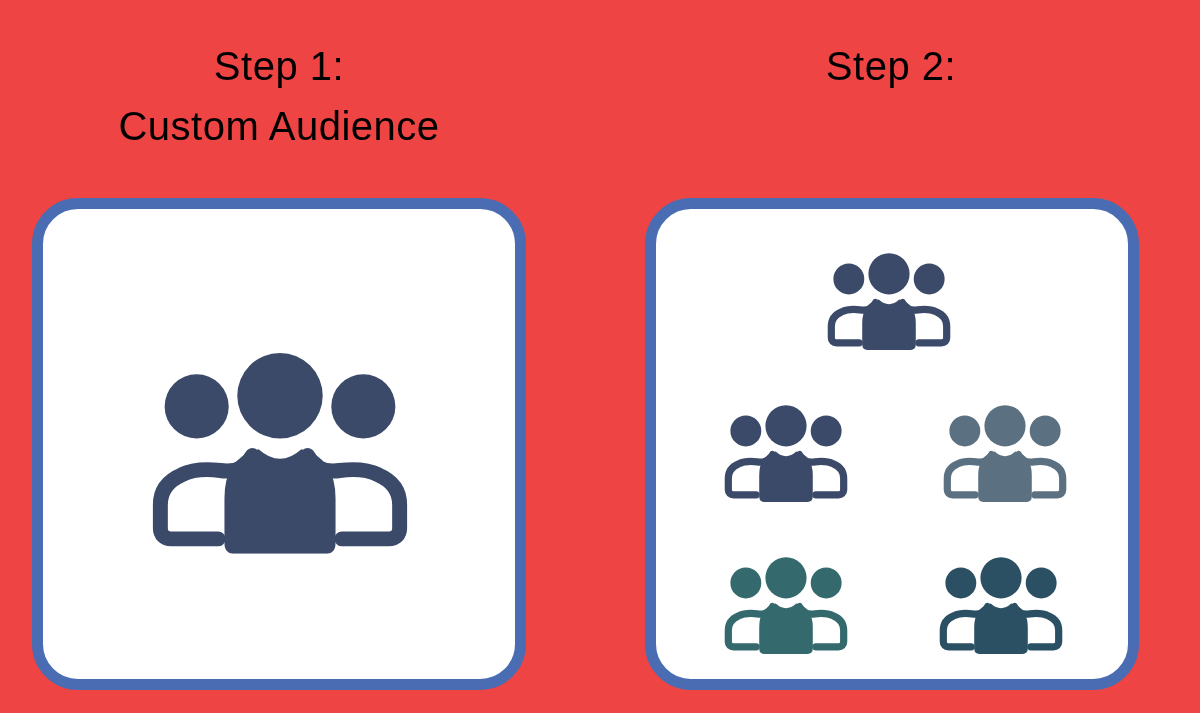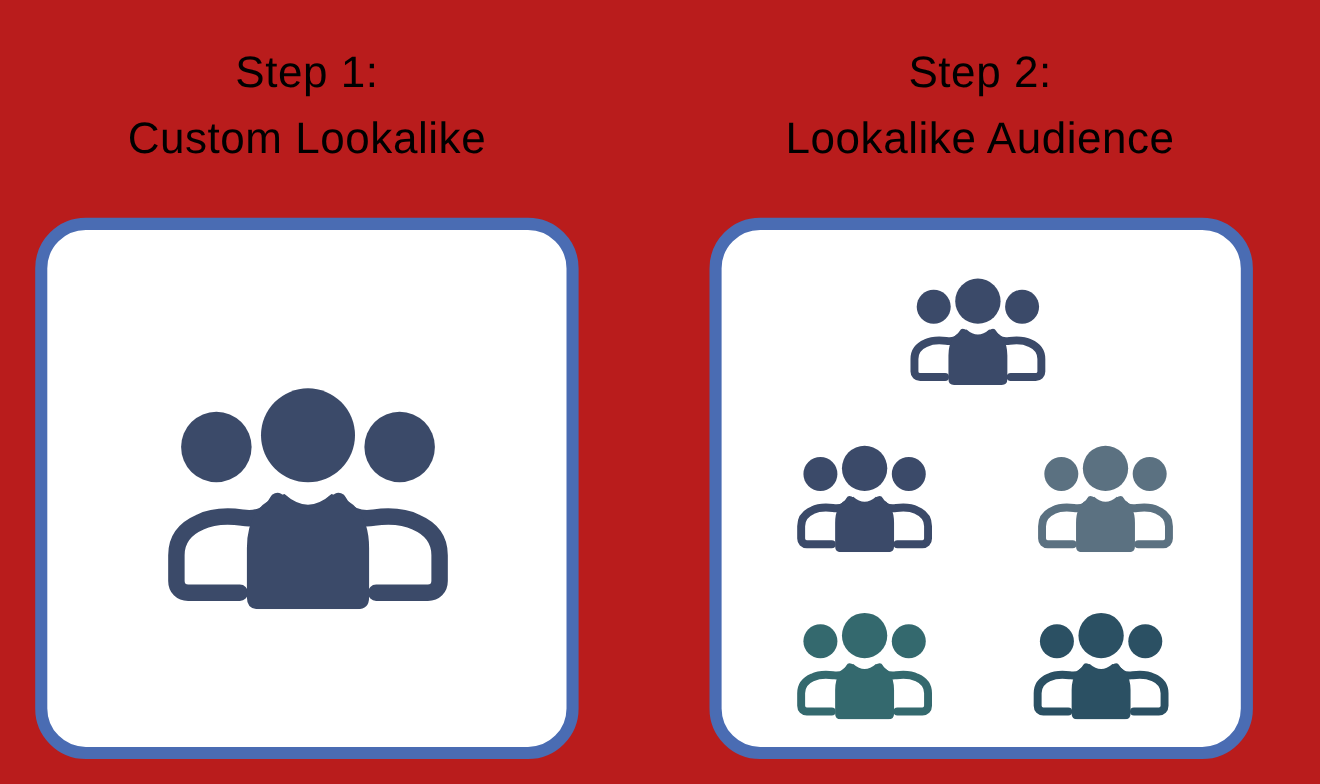--- a/index.html
+++ b/index.html
@@ -4,21 +4,21 @@
 <style>
   html, body {
     margin: 0;
     padding: 0;
     background: #ffffff;
   }
   .canvas {
     position: relative;
     width: 1200px;
     height: 713px;
-    background: #b91c1c;
+    background: #ef4444;
     overflow: hidden;
     font-family: "Liberation Sans", sans-serif;
   }
   .panel-title {
     position: absolute;
     top: 36px;
     width: 500px;
     text-align: center;
     color: #000000;
     font-size: 40px;
@@ -71,26 +71,25 @@
 
         <circle cx="66" cy="26" r="20" fill="currentColor"></circle>
 
         <path d="M45,100 Q40,100 40,95 L40,74 Q40,55 56,51 Q66,60 76,51 Q92,55 92,74 L92,95 Q92,100 87,100 Z" fill="currentColor"></path>
       </symbol>
     </defs>
   </svg>
 
   <div class="panel-title left">
     <div>Step 1:</div>
-    <div>Custom Lookalike</div>
+    <div>Custom Audience</div>
   </div>
 
   <div class="panel-title right">
     <div>Step 2:</div>
-    <div>Lookalike Audience</div>
   </div>
 
   <div class="audience-box left"></div>
 
   <div class="audience-box right"></div>
 
   <svg class="group-icon-svg icon-large" viewBox="0 0 132 100" style="color: rgb(59, 74, 105);">
     <use href="#group-icon"></use>
   </svg>
 

